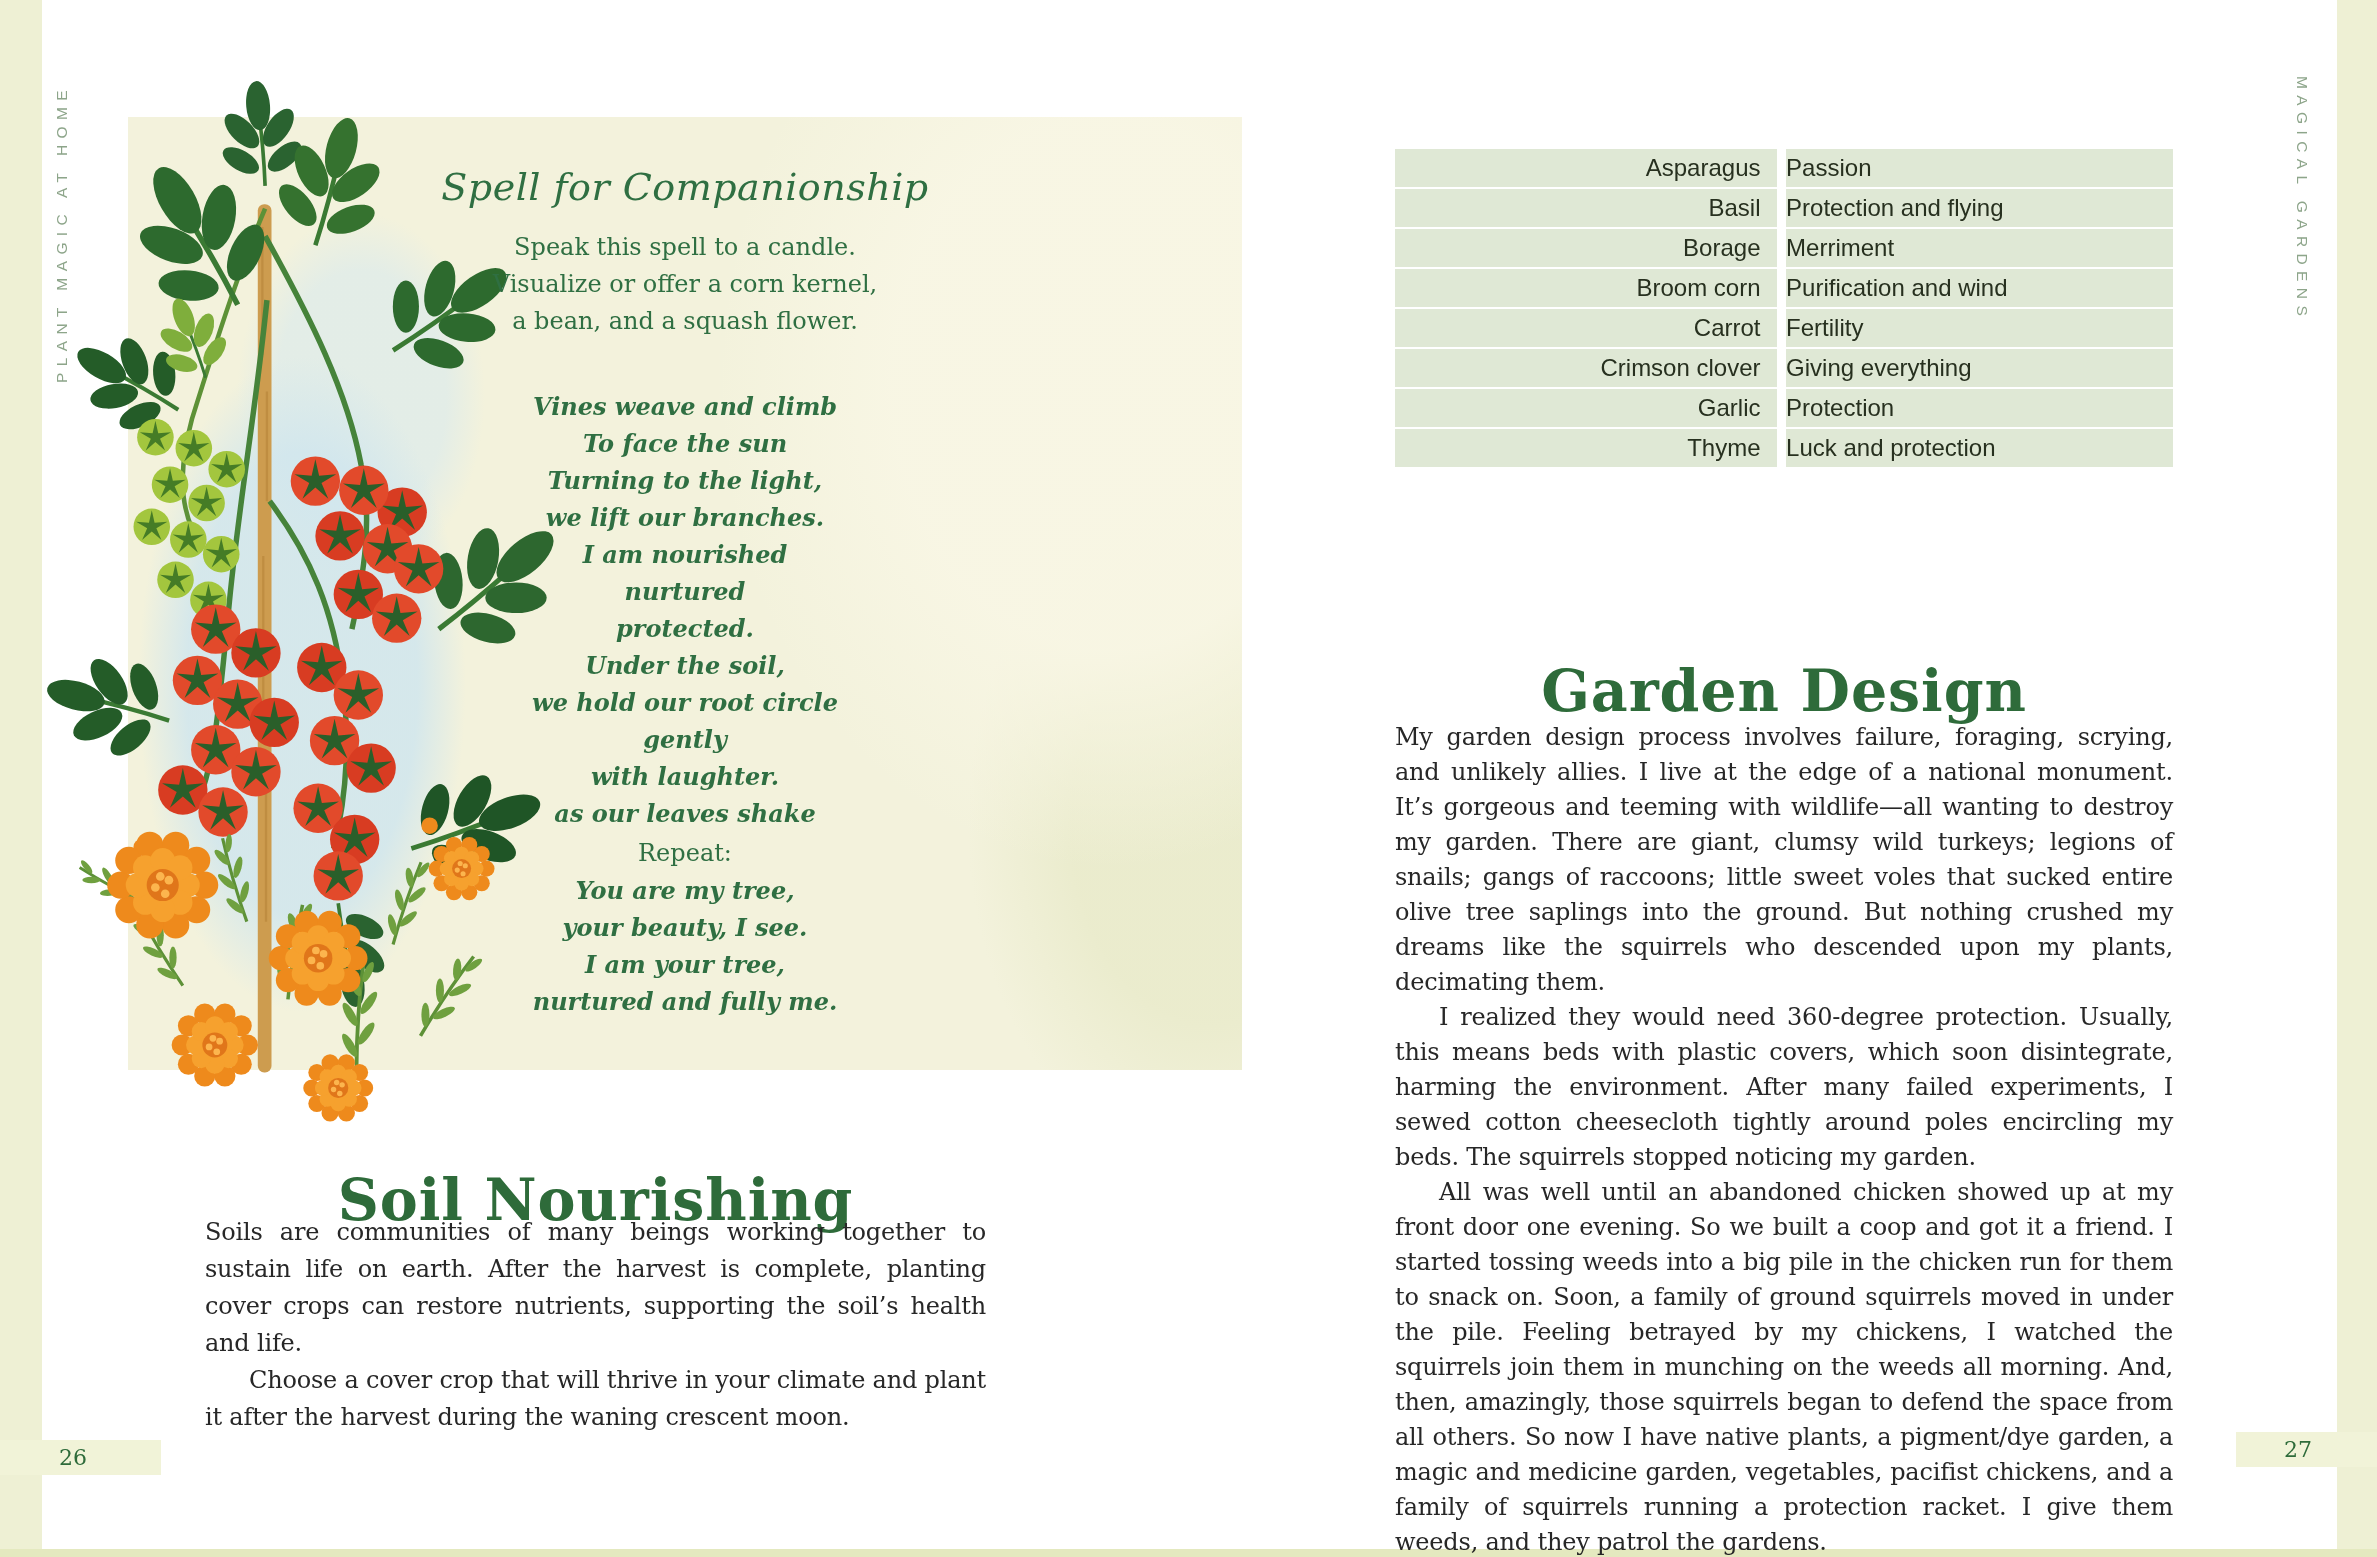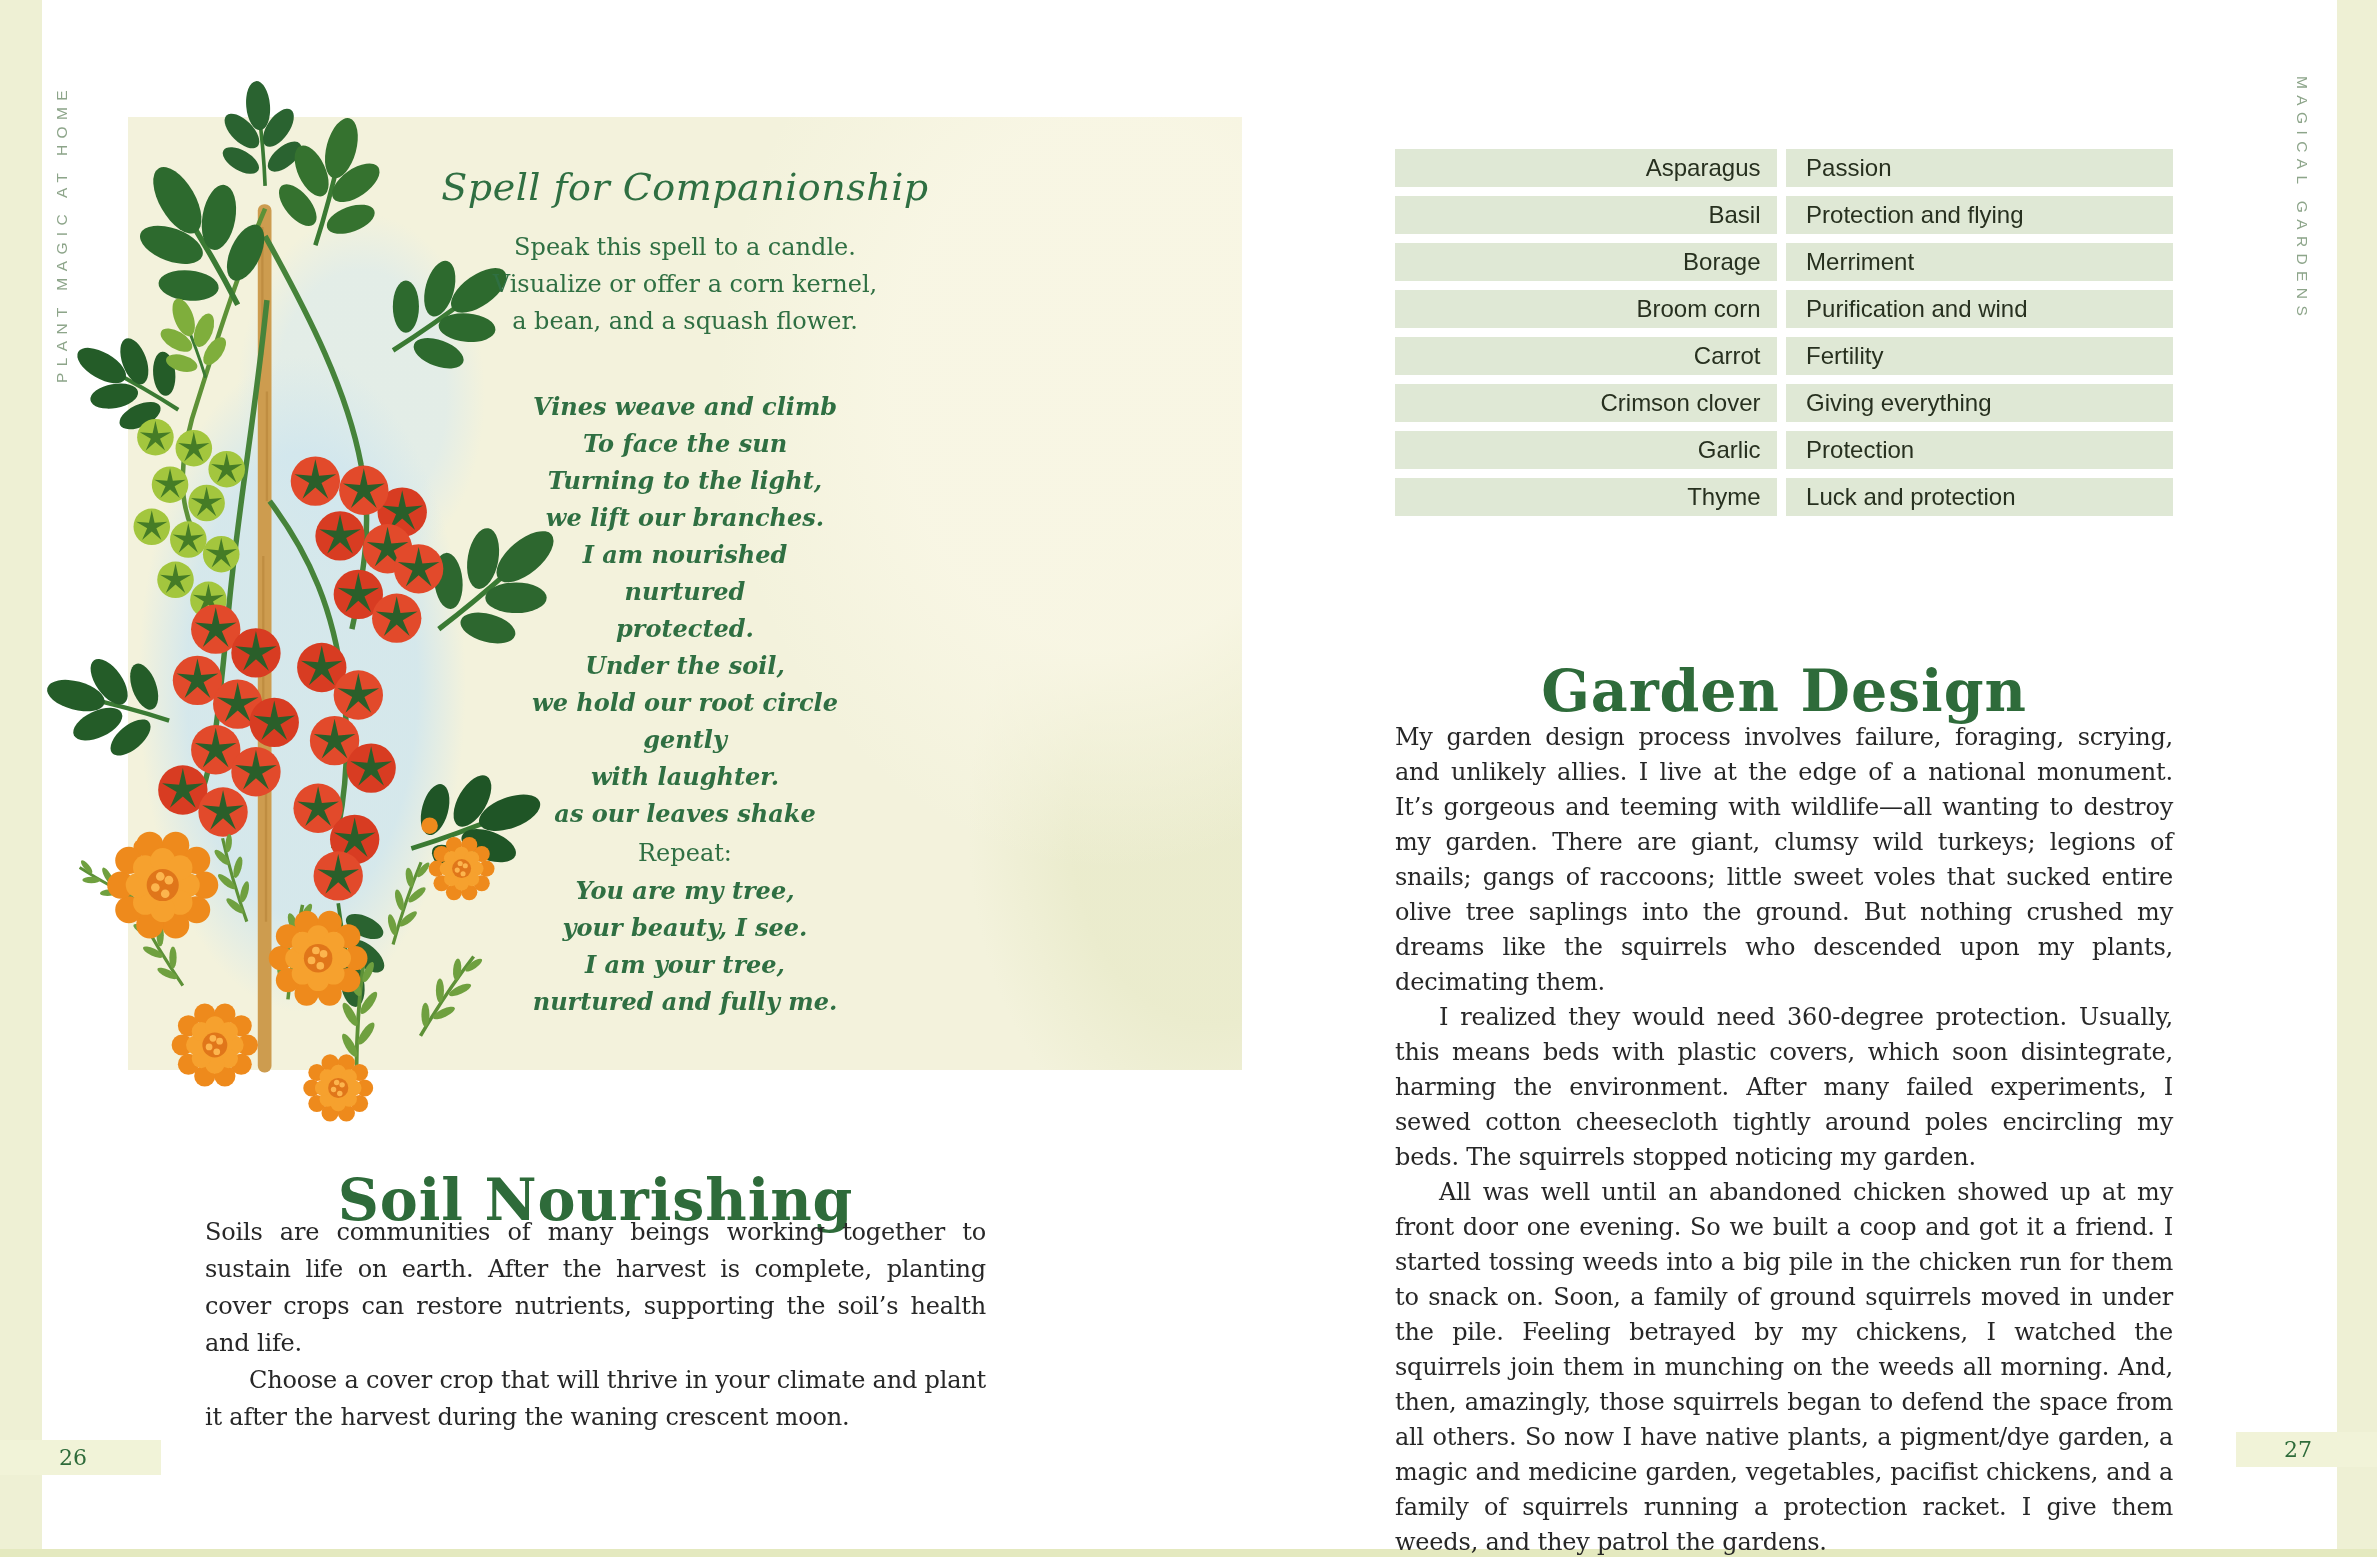--- a/index.html
+++ b/index.html
@@ -59,29 +59,29 @@
   
   .body-copy { position:absolute; color:var(--body-text,#272727); font-size:24px;
                text-align:justify; letter-spacing:-0.2px; }
   .left-body  { left:205px;  width:781px; top:1214px; line-height:37px; }
   .right-body { left:1395px; width:778px; top:720px;  line-height:35px; }
   .body-copy p { margin:0; }
   .body-copy p.indent { text-indent:44px; }
 
   
   .plant-table { position:absolute; left:1395px; top:149px; width:778px;
-                 display:flex; flex-direction:column; gap:9px;
+                 display:flex; flex-direction:column; gap:2px;
                  font-family:"Liberation Sans", sans-serif; font-size:24px;
                  color:var(--table-text,#27301f); }
   .trow  { display:flex; height:38px; }
   .tcell { background:var(--table-row-bg,#dfe8d5); display:flex; align-items:center;
            box-sizing:border-box; }
   .tcell.plant   { width:382px; justify-content:flex-end; padding-right:16.5px; }
   .tgap  { width:9.1px; }
-  .tcell.meaning { flex:1; padding-left:20px; }
+  .tcell.meaning { flex:1; }
 </style>
 </head>
 <body>
 
 <div class="stage">
 
   <div class="strip strip-left"></div>
   <div class="strip strip-right"></div>
   <div class="bottom-bar"></div>
 

